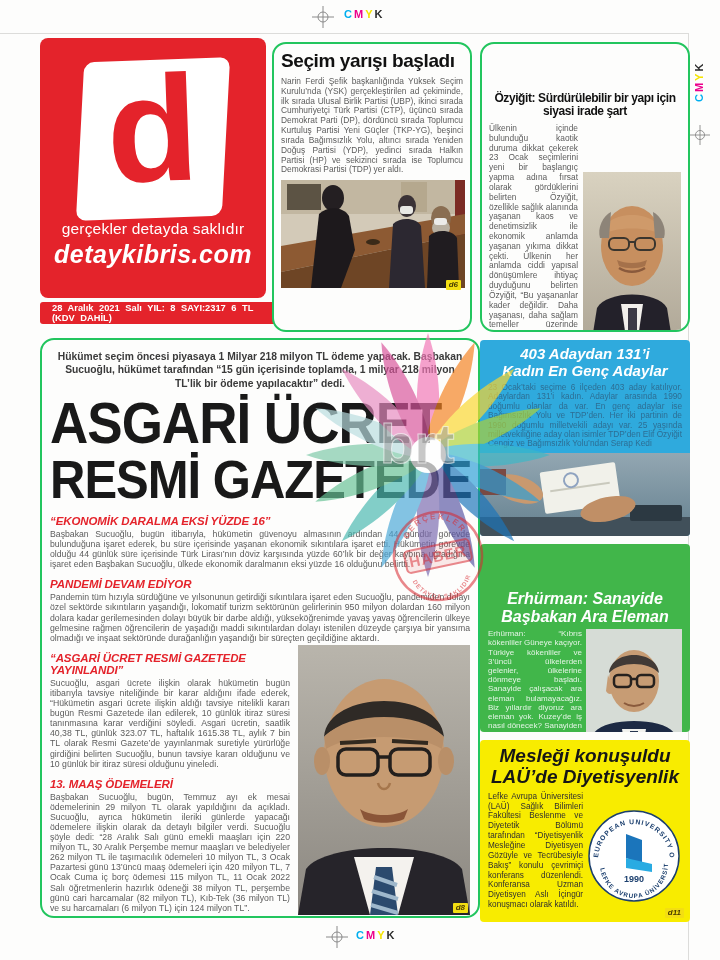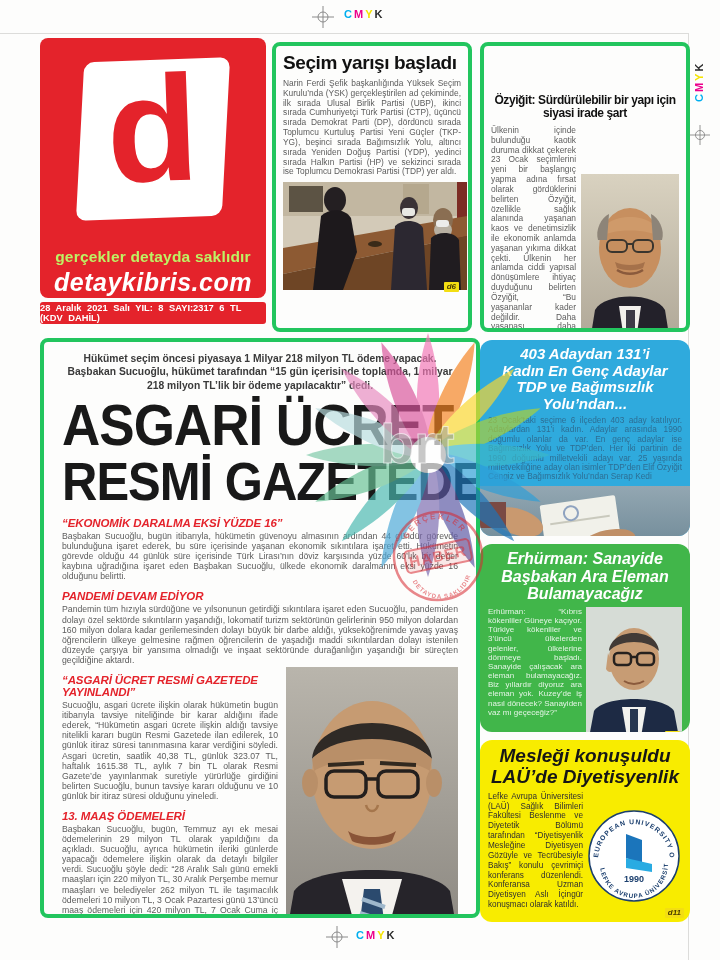--- a/index.html
+++ b/index.html
@@ -13,55 +13,55 @@
   .reg svg{display:block;}
   .cmyk{font-weight:bold;font-size:11px;letter-spacing:2px;font-family:"Liberation Sans",sans-serif;}
   .cmyk .c{color:#00aeef}.cmyk .m{color:#ec008c}.cmyk .y{color:#f5e400}.cmyk .k{color:#2b2b2b}
   .cmyk.vert{transform:rotate(-90deg);transform-origin:left top;}
   
   .masthead{left:40px;top:38px;width:226px;height:260px;background:#e4232b;border-radius:8px;
             display:flex;flex-direction:column;align-items:center;}
   .logo-card{margin-top:22px;width:146px;height:158px;background:#fff;border-radius:10px;
              transform:rotate(-2deg) skewX(-5deg);display:flex;align-items:center;justify-content:center;}
   .logo-card .d{color:#e4232b;font-weight:bold;font-size:150px;line-height:1;transform:skewX(5deg) translateY(-10px);}
-  .tagline{color:#bef264;font-size:15.5px;font-weight:bold;margin-top:30px;letter-spacing:.2px;}
+  .tagline{color:#ffffff;font-size:15.5px;font-weight:normal;margin-top:2px;letter-spacing:.2px;}
   .website{color:#fff;font-size:25px;font-weight:bold;font-style:italic;margin-top:2px;letter-spacing:.5px;}
   .datebar{left:40px;top:302px;width:226px;height:22px;background:#e4232b;border-radius:3px;color:#fff;
-           font-size:9.3px;font-weight:bold;display:flex;align-items:center;justify-content:center;word-spacing:3px;}
-  
-  .frame{border:4px solid #22c55e;border-radius:8px;background:#fdfdfc;box-sizing:border-box;overflow:hidden;}
+           font-size:9.3px;font-weight:bold;display:flex;align-items:center;justify-content:center;word-spacing:3px;padding-left:12px;}
+  
+  .frame{border:2px solid #22c55e;border-radius:14px;background:#fdfdfc;box-sizing:border-box;overflow:hidden;}
   .art-mid{left:272px;top:42px;width:200px;height:290px;padding:6px 7px;}
   .art-right{left:480px;top:42px;width:210px;height:290px;padding:6px 7px;}
   .art-title{font-weight:900;color:#111;letter-spacing:-.4px;margin:0 0 5px 0;}
   .art-mid .art-title{font-size:19px;}
   .art-right .art-title{font-size:12px;text-align:center;line-height:1.12;margin-top:42px;}
   .art-body{font-size:8.4px;line-height:1.17;color:#5c5c5c;text-align:justify;margin:0;}
   .photo-wrap{position:relative;}
   .chip{position:absolute;right:2px;bottom:2px;background:#f3de12;color:#4a3c00;font-size:8px;
         font-weight:bold;font-style:italic;padding:0 3px;line-height:10px;border-radius:1px;}
   .midphoto{margin-top:5px;}
   .ozy-photo{float:right;width:98px;height:186px;margin:48px 0 0 5px;position:relative;}
   
-  .main-box{left:40px;top:338px;width:440px;height:580px;padding:8px 18px;}
+  .main-box{left:40px;top:338px;width:440px;height:580px;padding:8px 8px;}
   .lead{font-size:10.3px;font-weight:bold;color:#3a3a3a;text-align:center;line-height:1.3;margin:2px 4px 6px 4px;}
   .hl{font-weight:900;color:#191919;text-align:left;line-height:.95;margin:0;transform:scaleY(1.1);transform-origin:left top;letter-spacing:-1px;white-space:nowrap;}
   .hl1{font-size:53px;}
   .hl2{font-size:49px;margin-top:8px;margin-bottom:14px;}
   .sec-h{color:#e4232b;font-style:italic;font-weight:900;font-size:11.5px;margin:9px 0 2px 0;letter-spacing:-.1px;}
   .sec-b{font-size:8.7px;line-height:1.16;color:#5c5c5c;text-align:justify;margin:0;}
   .bigphoto{float:right;width:172px;height:270px;margin:2px 0 0 8px;position:relative;}
   
-  .sb{box-sizing:border-box;border-radius:12px;overflow:hidden;}
+  .sb{box-sizing:border-box;border-radius:4px;overflow:hidden;}
   .sb-blue{left:480px;top:340px;width:210px;height:196px;background:#2faadd;}
   .sb-green{left:480px;top:544px;width:210px;height:188px;background:#41b64a;}
   .sb-yellow{left:480px;top:740px;width:210px;height:182px;background:#f8ec00;}
   .sb-title{font-style:italic;font-weight:900;text-align:center;padding-top:6px;line-height:1.1;}
   .sb-title span{display:block;}
   .sb-blue .sb-title{color:#fff;font-size:15px;}
-  .sb-green .sb-title{color:#fff;font-size:16px;}
+  .sb-green .sb-title{color:#fff;font-size:16px;margin-top:40px;}
   .sb-yellow .sb-title{color:#161616;font-size:19px;}
   .sb-body{text-align:justify;margin:4px 8px 0 8px;}
   .sb-blue .sb-body{font-size:8.3px;line-height:1.13;color:#2d6e94;}
   .sb-green .sb-body{font-size:8px;line-height:1.15;color:rgba(255,255,255,.85);}
   .sb-yellow .sb-body{font-size:8.2px;line-height:1.2;color:#2f2f2f;}
   .ballot-photo{position:relative;margin-top:4px;}
   .erh-photo{float:right;width:96px;height:136px;margin:0 0 0 4px;position:relative;}
   .lau-logo{float:right;width:96px;height:96px;margin:16px 0 0 3px;position:relative;}
   
   .flower{left:276px;top:303px;width:304px;height:304px;z-index:50;pointer-events:none;}
@@ -210,21 +210,20 @@
   <p class="sec-b">Sucuoğlu, asgari ücrete ilişkin olarak hükümetin bugün itibarıyla tavsiye niteliğinde bir karar aldığını ifade ederek, “Hükümetin asgari ücrete ilişkin aldığı tavsiye nitelikli kararı bugün Resmi Gazetede ilan edilerek, 10 günlük itiraz süresi tanınmasına karar verdiğini söyledi. Asgari ücretin, saatlik 40,38 TL, günlük 323.07 TL, haftalık 1615.38 TL, aylık 7 bin TL olarak Resmi Gazete’de yayınlanmak suretiyle yürürlüğe girdiğini belirten Sucuoğlu, bunun tavsiye kararı olduğunu ve 10 günlük bir itiraz süresi olduğunu yineledi.</p>
 
   <h3 class="sec-h">13. MAAŞ ÖDEMELERİ</h3>
   <p class="sec-b">Başbakan Sucuoğlu, bugün, Temmuz ayı ek mesai ödemelerinin 29 milyon TL olarak yapıldığını da açıkladı.  Sucuoğlu, ayrıca hükümetin ileriki günlerde yapacağı ödemelere ilişkin olarak da detaylı bilgiler verdi. Sucuoğlu şöyle dedi: “28 Aralık Salı günü emekli maaşları için 220 milyon TL, 30 Aralık Perşembe memur maaşları ve belediyeler 262 milyon TL ile taşımacılık ödemeleri 10 milyon TL, 3 Ocak Pazartesi günü 13’üncü maaş ödemeleri için 420 milyon TL, 7 Ocak Cuma iç borç ödemesi 115 milyon TL, 11 Ocak 2022 Salı öğretmenlerin hazırlık ödeneği 38 milyon TL, perşembe günü cari harcamalar (82 milyon TL), Kıb-Tek (36 milyon TL) ve su harcamaları (6 milyon TL) için 124 milyon TL”.</p>
 </section>
 
 <aside class="abs sb sb-blue">
   <div class="sb-title">
     <span>403 Adaydan 131’i</span>
     <span>Kadın En Genç Adaylar</span>
-    <span>TDP ve Bağımsızlık Yolu’ndan...</span>
   </div>
   <p class="sb-body">23 Ocak’taki seçime 6 ilçeden 403 aday katılıyor. Adaylardan 131’i kadın. Adaylar arasında 1990 doğumlu olanlar da var. En genç adaylar ise Bağımsızlık Yolu ve TDP’den.  Her iki partinin de 1990 doğumlu milletvekili adayı var.  25 yaşında milletvekiliğine aday olan isimler TDP’den Elif Özyiğit Cengiz ve Bağımsızlık Yolu’ndan Serap Kedi</p>
   <div class="photo-wrap ballot-photo">
     <svg width="210" height="84" viewBox="0 0 210 84">
       <defs>
           <linearGradient id="bbg" x1="0" y1="0" x2="0" y2="1">
             <stop offset="0" stop-color="#93a7b2"></stop>
             <stop offset="1" stop-color="#64808f"></stop>
           </linearGradient>
         </defs>
@@ -241,21 +240,20 @@
       <ellipse cx="128" cy="56" rx="28" ry="12" transform="rotate(-12 128 56)" fill="#c08f66"></ellipse>
     </svg>
     
   </div>
 </aside>
 
 <aside class="abs sb sb-green">
   <div class="sb-title">
     <span>Erhürman: Sanayide</span>
     <span>Başbakan Ara Eleman</span>
-    <span>Bulamayacağız</span>
   </div>
   <div class="sb-body">
     <div class="photo-wrap erh-photo">
       <svg width="96" height="136" viewBox="0 0 96 136">
         <rect width="96" height="136" fill="#d6dcd6"></rect>
         <path d="M2,136 L8,104 C18,88 78,88 88,104 L94,136 Z" fill="#1d2a44"></path>
         <polygon points="36,100 60,100 54,136 42,136" fill="#f2f2ee"></polygon>
         <rect x="44" y="102" width="8" height="30" fill="#27364f"></rect>
         <ellipse cx="48" cy="52" rx="25" ry="31" fill="#c79c74"></ellipse>
         <path d="M23,44 C25,20 71,20 73,44 C62,32 34,32 23,44 Z" fill="#413a36"></path>

